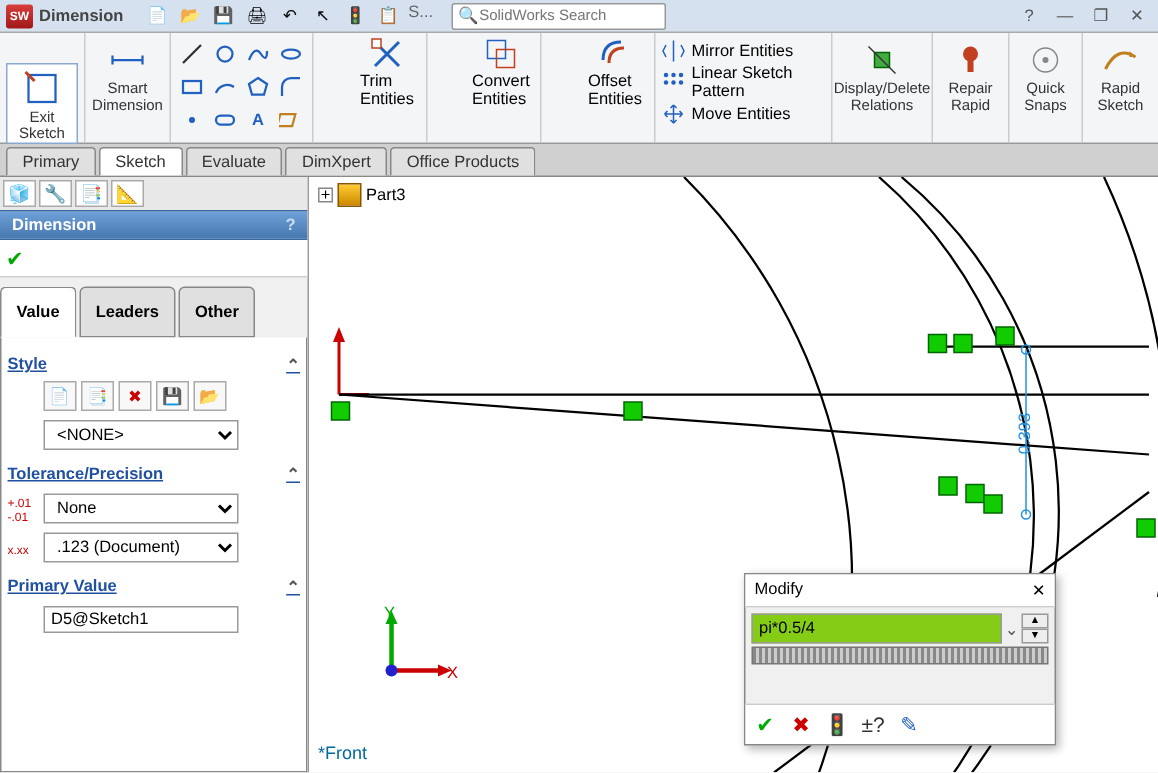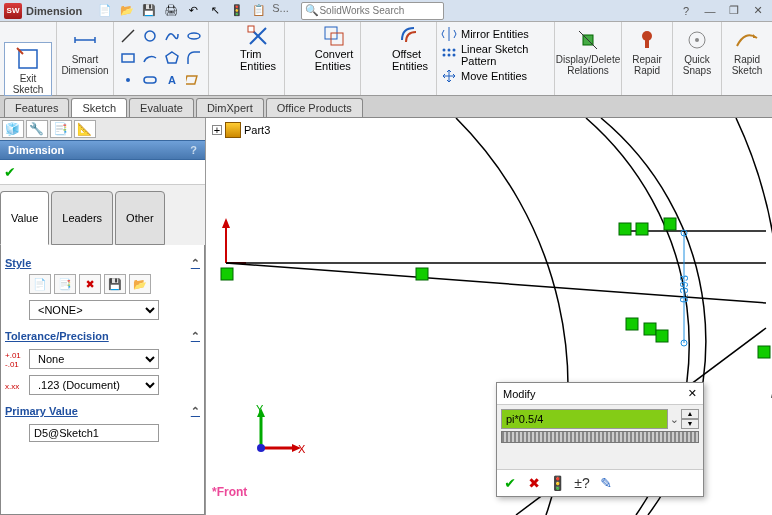--- a/index.html
+++ b/index.html
@@ -37,41 +37,41 @@
 
 
 .main { display: flex; height: calc(515px - 22px - 74px - 22px); }
 .left-panel { width: 206px; background: #f0f0f0; border-right: 1px solid #999; overflow: hidden; display: flex; flex-direction: column; }
 .panel-icons { height: 22px; display: flex; gap: 2px; padding: 2px; background: #e8e8e8; }
 .panel-icons .pi { width: 22px; height: 18px; border: 1px solid #aaa; background: #fff; display: flex; align-items: center; justify-content: center; font-size: 12px; }
 .panel-header { background: linear-gradient(#6fa0d8,#4878b0); color: #fff; padding: 3px 8px; font-weight: bold; display: flex; justify-content: space-between; border-top:1px solid #3868a0; border-bottom:1px solid #3868a0;}
 .check-row { padding: 4px; }
 .green-check { color: #0a0; font-size: 14px; }
 .prop-tabs { display: flex; margin-top: 6px; }
-.prop-tab { padding: 20px 10px; border: 1px solid #888; background: #e0e0e0; border-radius: 4px 4px 0 0; margin-right: 2px; }
+.prop-tab { padding: 10px 10px; border: 1px solid #888; background: #e0e0e0; border-radius: 4px 4px 0 0; margin-right: 2px; font-weight: bold; }
 .prop-tab.active { background: #fff; border-bottom-color: #fff; }
 .prop-content { border: 1px solid #888; border-top: none; background: #fff; padding: 6px 4px; flex:1; overflow:auto;}
 .prop-section { font-weight: bold; color: #2050a0; text-decoration: underline; margin: 6px 0 4px 0; display: flex; justify-content: space-between; cursor: pointer;}
 .prop-select { width: 130px; border: 1px solid #999; padding: 2px 4px; background: #fff; margin: 2px 0 4px 24px; }
 .prop-input { width: 130px; border: 1px solid #999; padding: 2px 4px; background: #fff; margin: 2px 0 4px 24px; }
 .style-row { display:flex; gap:3px; margin-left: 24px; margin-bottom: 4px;}
 .style-btn { width:22px; height:20px; border:1px solid #aaa; background:#f8f8f8; display:flex; align-items:center; justify-content:center; font-size:11px;}
 
 .viewport { flex: 1; background: #fff; position: relative; overflow: hidden; }
 .doc-header { position:absolute; top:4px; left:6px; display:flex; align-items:center; gap:3px; font-size:12px;}
 .doc-header .cube { width:16px; height:16px; background:linear-gradient(#ffcc33,#cc8800); border:1px solid #885500;}
-.view-label { position:absolute; bottom:16px; left:6px; color:#ec4899; font-weight:bold; font-size:12px;}
+.view-label { position:absolute; bottom:6px; left:6px; color:#0369a1; font-weight:normal; font-size:12px;}
 .triad { position:absolute; bottom:50px; left:40px; }
 .dim-text { position:absolute; color:#2090e0; font-size:11px; transform: rotate(-90deg); transform-origin: center; }
 
 svg.sketch { position:absolute; top:0; left:0; }
 
 
 .modify { position: absolute; width: 208px; background: #f0f0f0; border: 1px solid #888; box-shadow: 2px 2px 6px rgba(0,0,0,0.3); }
-.modify-title { display: flex; justify-content: space-between; padding: 4px 6px; background: #fff; border-bottom: 1px solid #ccc; font-size: 12px; align-items: center;}
+.modify-title { display: flex; justify-content: space-between; padding: 4px 6px; background: #fff; border-bottom: 1px solid #ccc; font-size: 12px;}
 .modify-body { padding: 4px; }
 .modify-input-row { display: flex; }
 .modify-input { flex: 1; border: 1px solid #999; padding: 3px 4px; background: #84cc16; }
 .spinner { width: 18px; display: flex; flex-direction: column; }
 .spinner div { flex:1; border:1px solid #999; background:#eee; font-size:7px; text-align:center; line-height:7px;}
 .thumbwheel { height: 12px; background: repeating-linear-gradient(90deg,#888 0,#888 2px,#ccc 2px,#ccc 4px); margin-top: 2px; border:1px solid #777;}
 .modify-btns { display: flex; gap: 6px; padding: 4px; background: #fff; border-top: 1px solid #ccc; margin-top: 22px;}
 .modify-btns .b { width: 18px; height: 18px; display: flex; align-items: center; justify-content: center; font-size: 14px; }
 .chevron { cursor:pointer; color:#555; }
 </style>
@@ -288,21 +288,21 @@
             <path d="M18 6l4 4-4 0z" fill="#c08020"></path>
           </svg>
         </div>
       <div class="label" style="white-space:pre-line;">Rapid
 Sketch</div>
     </div>
   </div>
 </div>
 
 <div class="tabstrip">
-  <div class="tab">Features</div>
+  <div class="tab">Primary</div>
   <div class="tab active">Sketch</div>
   <div class="tab">Evaluate</div>
   <div class="tab">DimXpert</div>
   <div class="tab">Office Products</div>
 </div>
 
 <div class="main">
   <div class="left-panel">
     <div class="panel-icons">
       <div class="pi">🧊</div>

